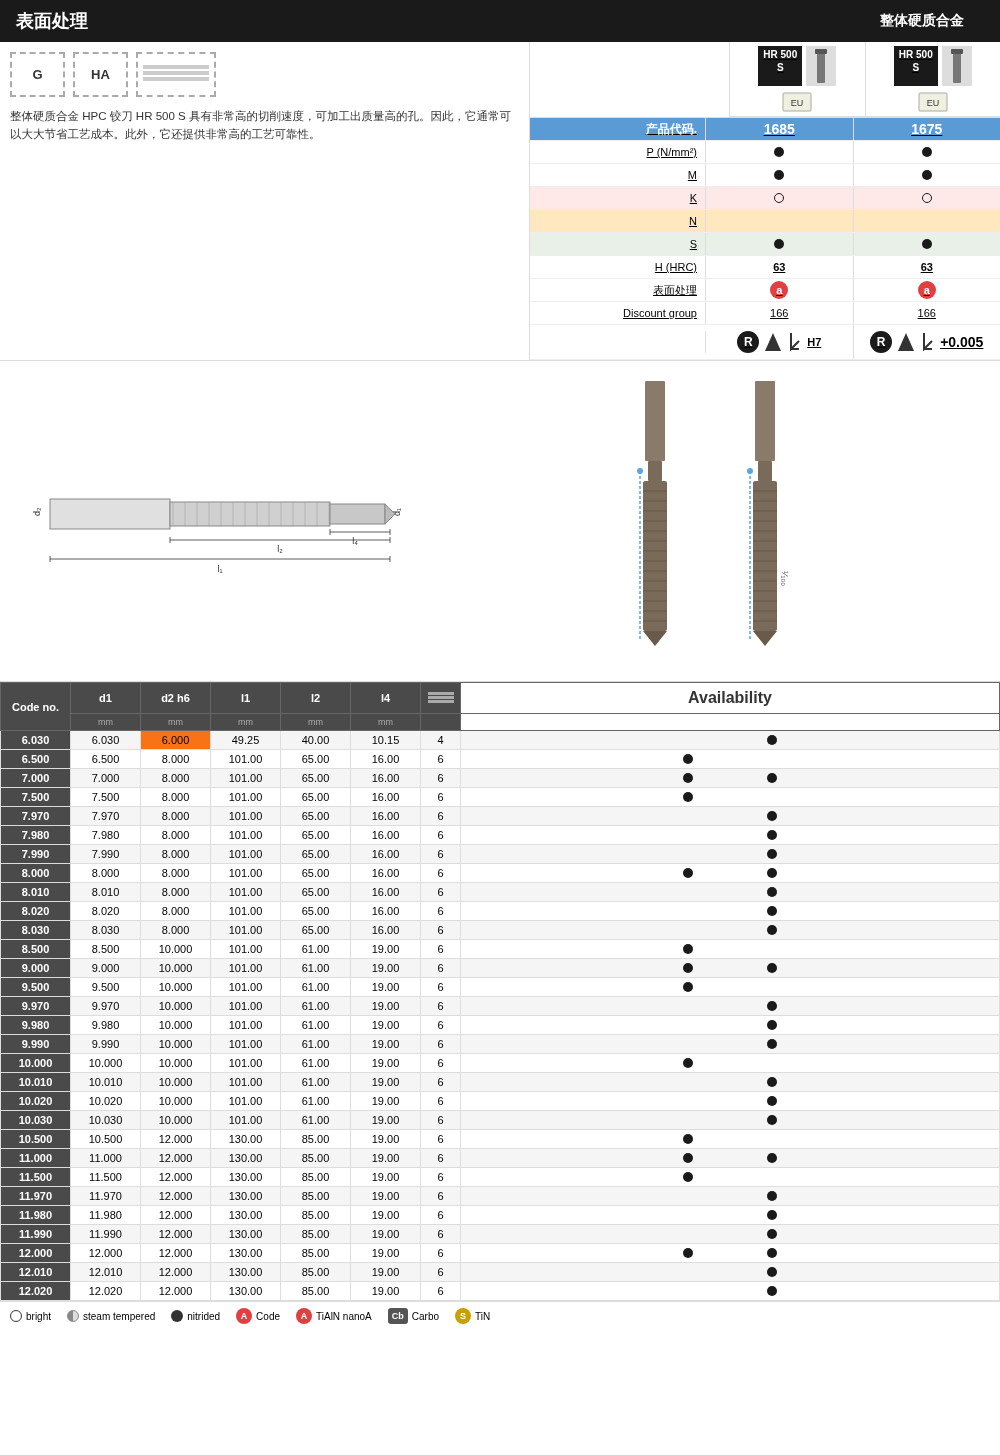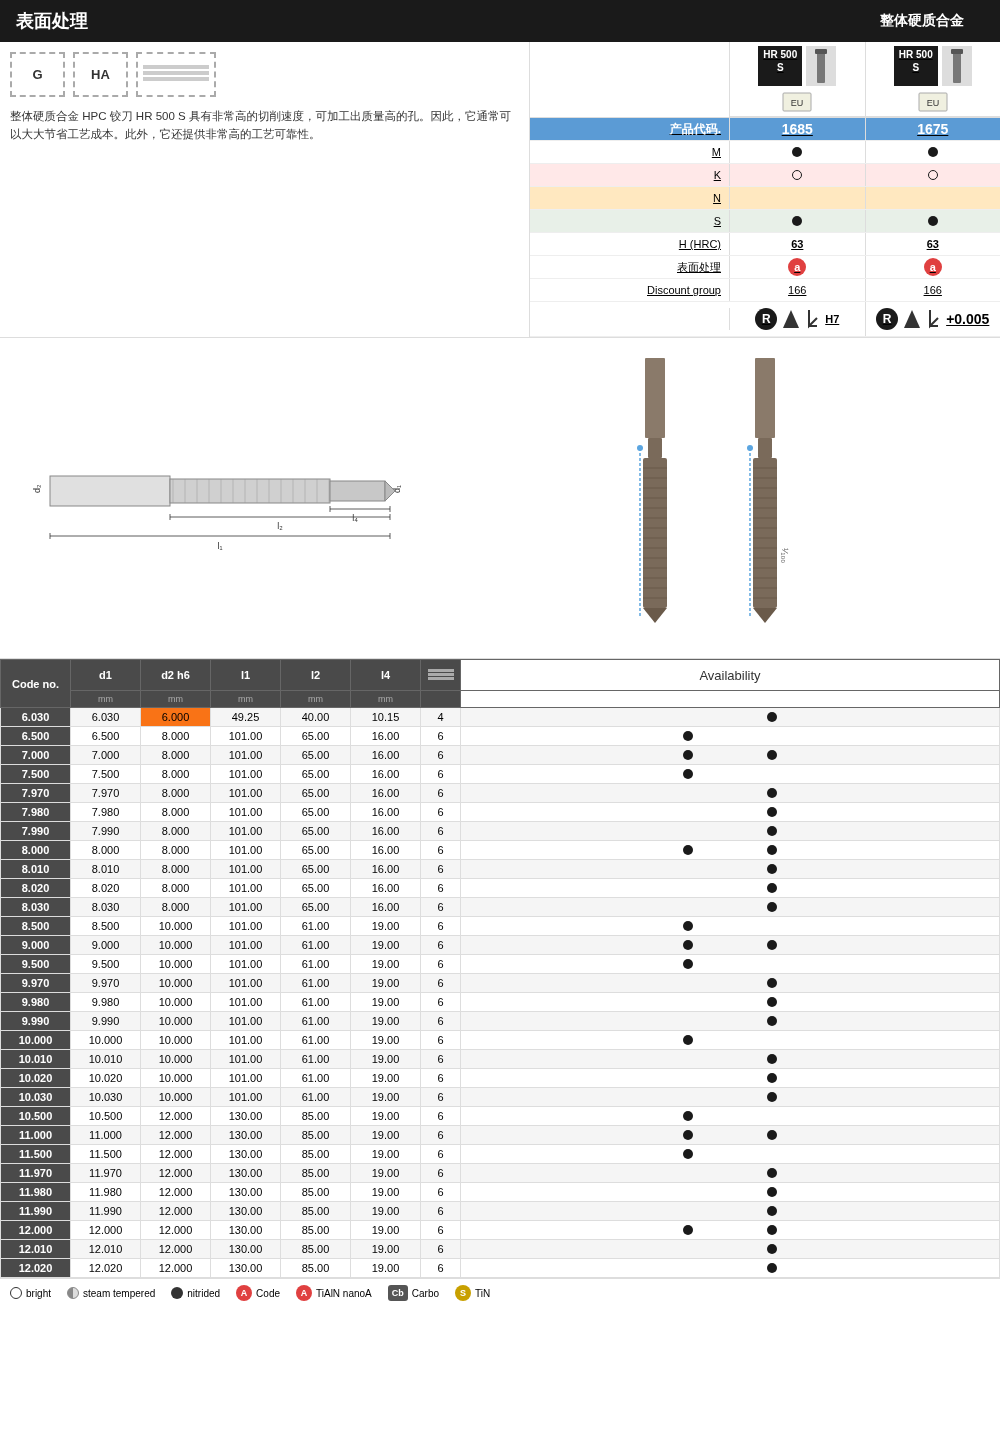--- a/index.html
+++ b/index.html
@@ -106,21 +106,21 @@
     .label-row {
       display: flex;
       align-items: center;
       border-bottom: 1px solid #eee;
       min-height: 22px;
     }
 
     .label-cell {
       padding: 2px 8px;
       font-size: 11px;
-      width: 200px;
+      width: 176px;
       text-align: right;
       border-right: 1px solid #ddd;
       min-height: 22px;
       display: flex;
       align-items: center;
       justify-content: flex-end;
     }
 
     .label-cell.highlight {
       background: #5b9bd5;
@@ -419,20 +419,29 @@
         </div>
       </div>
     </div>
 
     <div class="label-row">
       <div class="label-cell highlight" style="background:#5b9bd5;color:#fff;font-weight:bold;font-size:12px;">产品代码.</div>
       <div class="value-cell highlight" style="background:#5b9bd5;color:#fff;font-weight:bold;font-size:14px;">1685</div>
       <div class="value-cell highlight" style="background:#5b9bd5;color:#fff;font-weight:bold;font-size:14px;">1675</div>
     </div>
 
+    <div class="label-row row-p">
+      <div class="label-cell">P (N/mm²)</div>
+      <div class="value-cell">
+          <span class="dot-filled"></span>
+        </div>
+      <div class="value-cell">
+          <span class="dot-filled"></span>
+        </div>
+    </div>
 
     <div class="label-row">
       <div class="label-cell">M</div>
       <div class="value-cell">
           <span class="dot-filled"></span>
         </div>
       <div class="value-cell">
           <span class="dot-filled"></span>
         </div>
     </div>
@@ -658,21 +667,21 @@
         <th style="background:#4a4a4a; color:#fff; width:70px;">
           <span>l4</span>
         </th>
         <th style="background:#4a4a4a; color:#fff; width:40px;">
           <svg width="30" height="22">
             <rect x="2" y="6" width="26" height="3" fill="#aaa"></rect>
             <rect x="2" y="10" width="26" height="3" fill="#aaa"></rect>
             <rect x="2" y="14" width="26" height="3" fill="#aaa"></rect>
           </svg>
         </th>
-        <th class="availability-header" style="background:#fff; color:#333; font-size:13px; font-weight:normal;">
+        <th class="availability-header" style="background:#fff; color:#333; font-size:16px; font-weight:bold;">
           <span>Availability</span>
         </th>
       </tr>
       <tr>
         <th style="background:#4a4a4a; color:#aaa; font-size:9px; font-weight:normal;"><span>mm</span></th>
         <th style="background:#4a4a4a; color:#aaa; font-size:9px; font-weight:normal;"><span>mm</span></th>
         <th style="background:#4a4a4a; color:#aaa; font-size:9px; font-weight:normal;"><span>mm</span></th>
         <th style="background:#4a4a4a; color:#aaa; font-size:9px; font-weight:normal;"><span>mm</span></th>
         <th style="background:#4a4a4a; color:#aaa; font-size:9px; font-weight:normal;"><span>mm</span></th>
         <th style="background:#4a4a4a;"></th>

